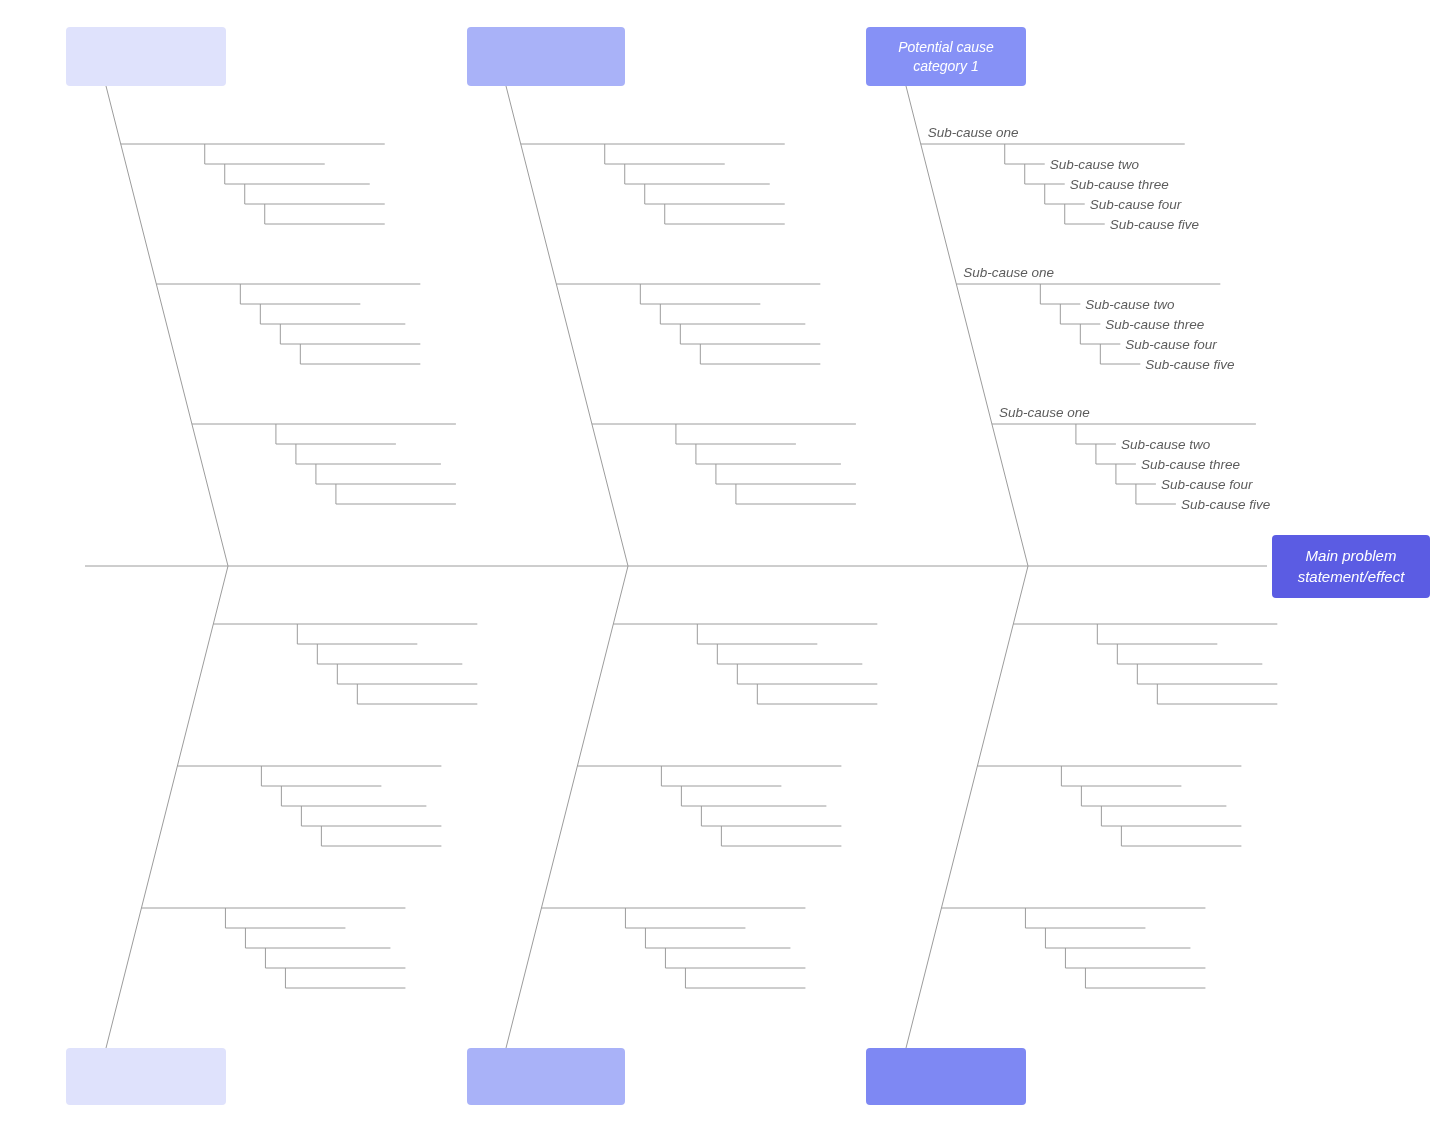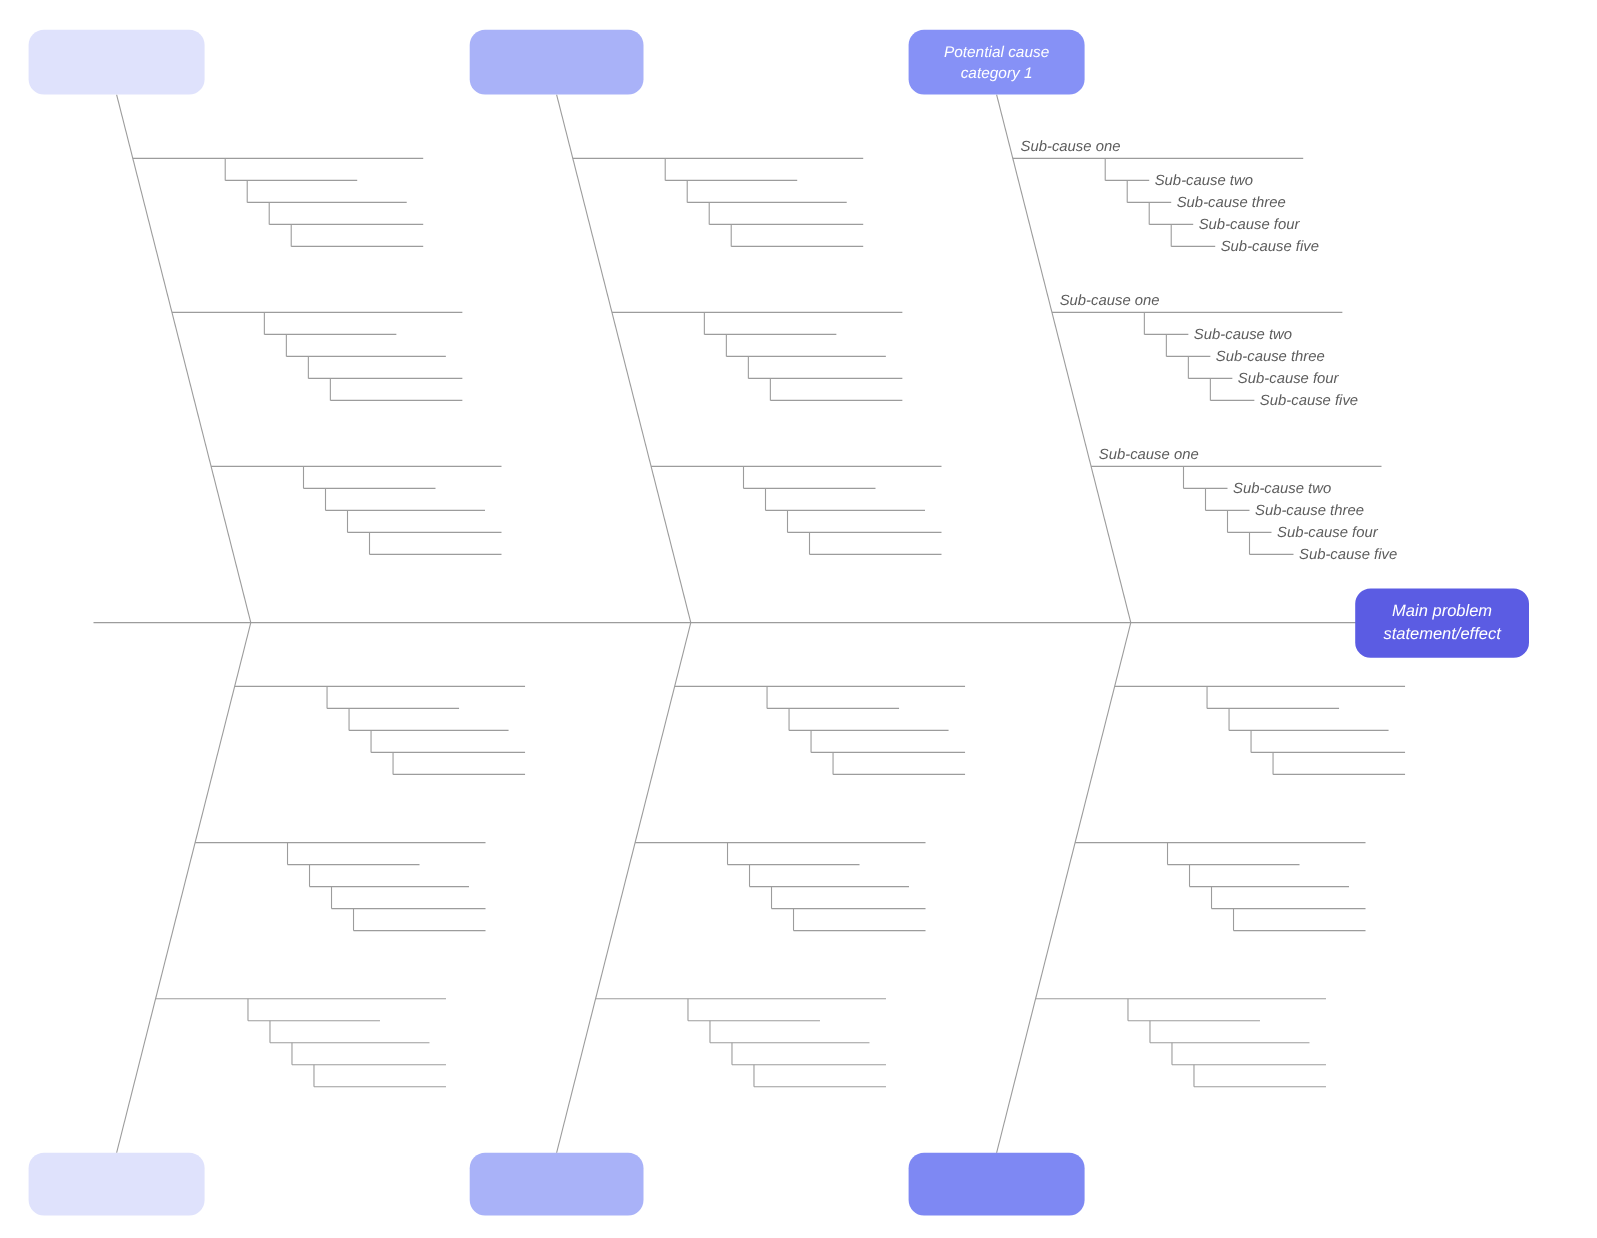--- a/index.html
+++ b/index.html
@@ -12,26 +12,27 @@
     background: #ffffff;
     overflow: hidden;
   }
   .canvas svg { position: absolute; left: 0; top: 0; }
   .node {
     position: absolute;
     display: flex;
     align-items: center;
     justify-content: center;
     text-align: center;
-    border-radius: 14px;
+    border-radius: 4px;
     font-style: italic;
     font-size: 14px;
     line-height: 1.35;
     padding: 18px 14px;
     color: #ffffff;
+    margin-left: 40px;
   }
   .node span { display: block; }
   svg text {
     font-family: "Liberation Sans", sans-serif;
     font-style: italic;
   }
 </style>
 </head>
 <body>
 

